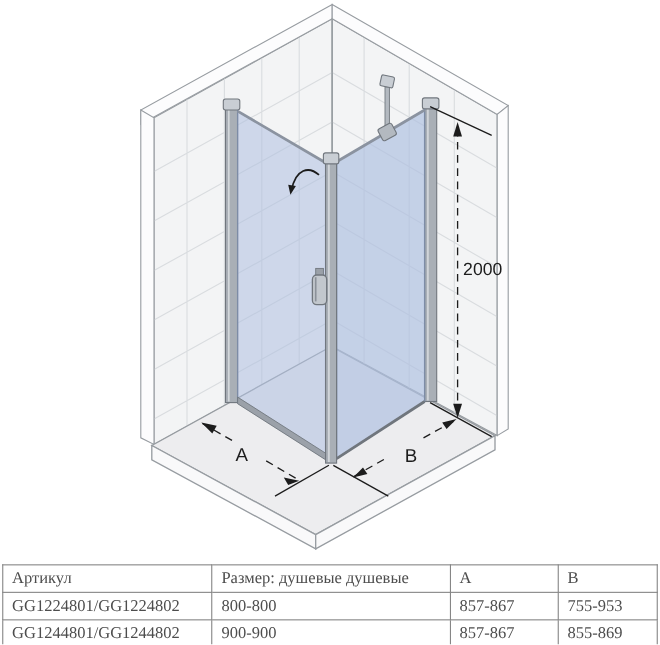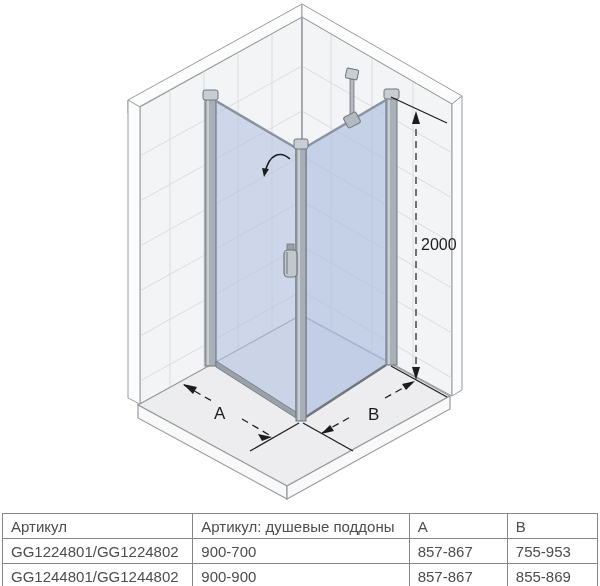--- a/index.html
+++ b/index.html
@@ -4,21 +4,21 @@
 <style>
   html,body{margin:0;padding:0;background:#fff;}
   .stage{position:relative;width:600px;height:586px;background:#fff;overflow:hidden;
          font-family:"Liberation Sans",sans-serif;}
   svg text{font-family:"Liberation Sans","DejaVu Sans",sans-serif;}
   .dim-label{font-size:17px;fill:var(--dimension,#1c1c1c);}
   .dim-label-small{font-size:16px;fill:var(--dimension,#1c1c1c);}
   table.spec{position:absolute;top:513px;left:2px;width:596px;border-collapse:collapse;
              table-layout:fixed;font-size:15px;color:#4d4d4d;background:#fff;}
   table.spec th,table.spec td{border:1px solid #868686;font-weight:normal;text-align:left;
-             padding:1px 8px;height:22px;white-space:nowrap;overflow:hidden;}
+             padding:1px 8px;height:22px;white-space:nowrap;overflow:hidden;font-family:Liberation Serif, serif;}
   .c1{width:190px}.c2{width:216px}.c3{width:98px}.c4{width:90px}
 </style>
 </head>
 <body>
 
 <div class="stage">
 
   <svg width="600" height="512" viewBox="0 0 600 512">
 
     <g>
@@ -126,29 +126,29 @@
   <table class="spec">
     <colgroup>
       <col class="c1">
         <col class="c2">
         <col class="c3">
         <col class="c4">
     </colgroup>
     <thead>
       <tr>
         <th>Артикул</th>
-        <th>Артикул: душевые поддоны</th>
+        <th>Размер: душевые душевые</th>
         <th>A</th>
         <th>B</th>
       </tr>
     </thead>
     <tbody>
         <tr>
           <td>GG1224801/GG1224802</td>
-          <td>900-700</td>
+          <td>800-800</td>
           <td>857-867</td>
           <td>755-953</td>
         </tr>
         <tr>
           <td>GG1244801/GG1244802</td>
           <td>900-900</td>
           <td>857-867</td>
           <td>855-869</td>
         </tr>
       </tbody>

